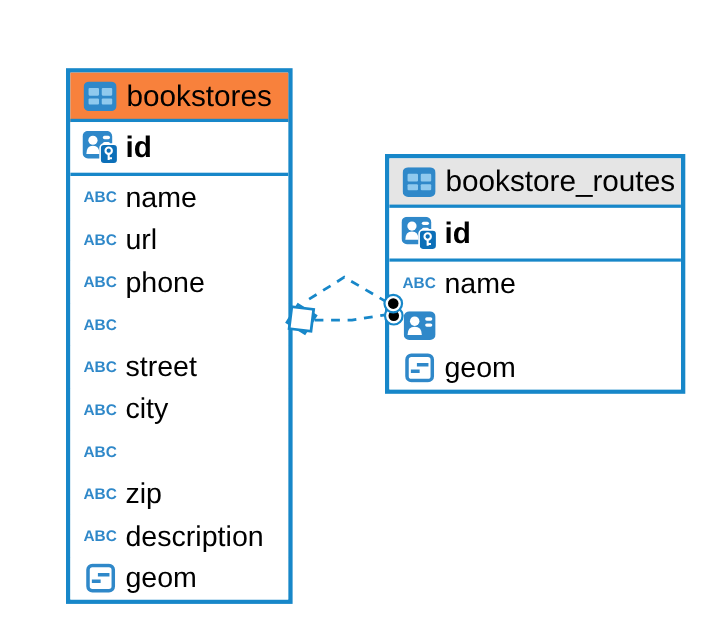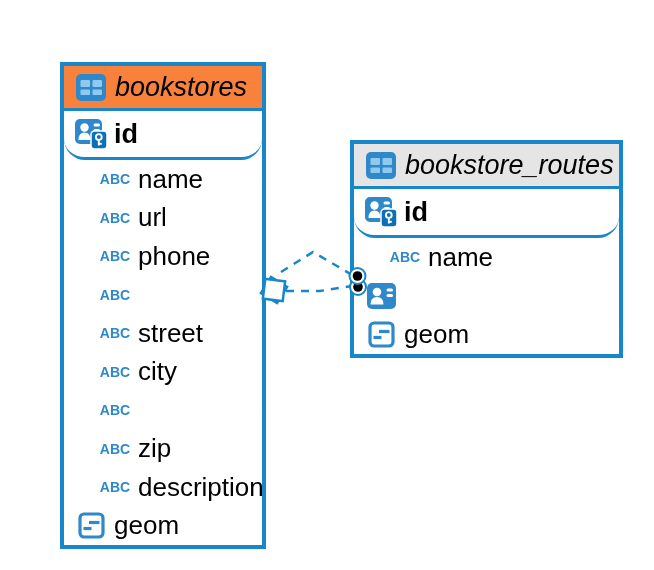--- a/index.html
+++ b/index.html
@@ -29,50 +29,47 @@
   }
   .t-bookstores{left:60px;top:62px;width:206px;}
   .t-routes{left:350px;top:140px;width:273px;}
   .thead{
     height:45px;
     display:flex;align-items:center;
     padding:0 10px;gap:7px;
     border-bottom:3px solid var(--accent-blue);
     font-size:27px;
     white-space:nowrap;
-    font-style:italic;
   }
   .thead.selected{background:var(--selected-header-orange);}
   .thead.plain{background:var(--header-gray);}
   .row{
     height:38.5px;
     display:flex;align-items:center;
     padding:0 10px;gap:6px;
     font-size:26px;
     white-space:nowrap;
     background:#fff;
-    border-radius:21px;
   }
   .row.pk{
     height:49px;
     font-weight:700;
     font-size:27px;
     border-bottom:3px solid var(--accent-blue);
   }
   .icn{
     flex:0 0 34px;width:34px;
     display:flex;align-items:center;justify-content:center;
   }
   .abc{
     font-size:14px;
     font-weight:700;
     letter-spacing:0;
     color:var(--icon-blue);
     line-height:1;
-    margin-left:24px;
   }
   .overlay{
     position:absolute;left:0;top:0;
     z-index:5;
     pointer-events:none;
   }
   .dash{stroke:var(--accent-blue);stroke-width:2.5;stroke-dasharray:8 7;fill:none;}
   .sq{fill:#fff;stroke:var(--accent-blue);stroke-width:2.5;}
   .dotring{fill:#fff;stroke:var(--accent-blue);stroke-width:2;}
   .dotcore{fill:#000;}

